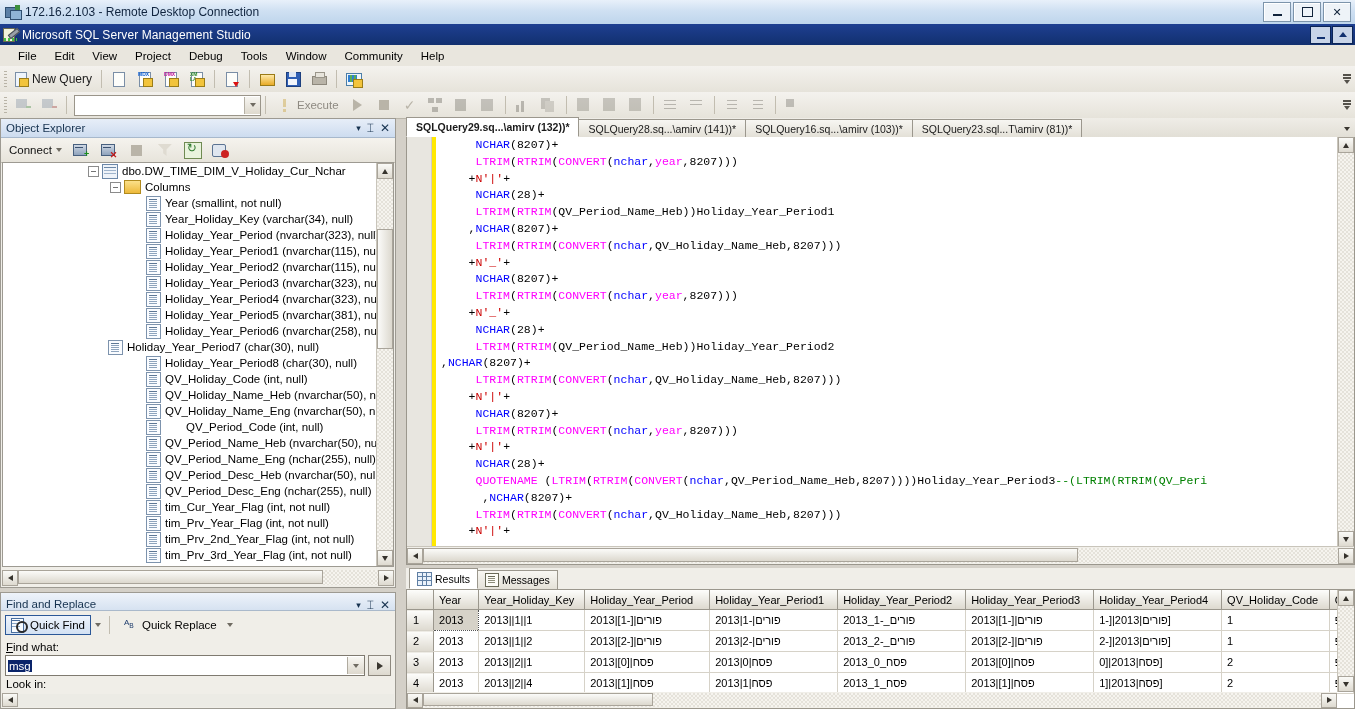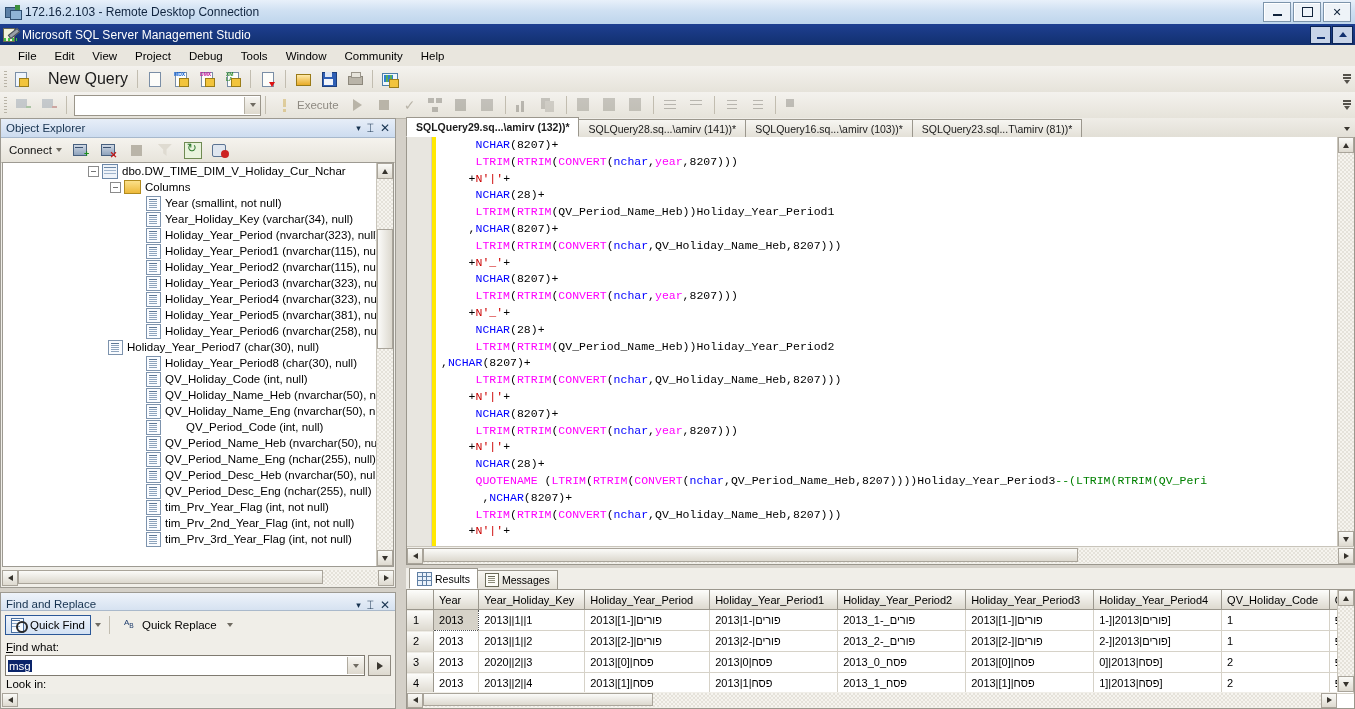--- a/index.html
+++ b/index.html
@@ -69,21 +69,21 @@
   .tb2{
     position:absolute;left:0;top:92px;width:1355px;height:26px;
     background:linear-gradient(to bottom,#f4f2ee 0%,#e6e3da 100%);
     border-bottom:1px solid #b9b5a9;display:flex;align-items:center;
   }
   .grip{width:3px;height:17px;margin:0 3px 0 4px;flex:none;
     background:repeating-linear-gradient(to bottom,#b8b3a6 0 1px,transparent 1px 3px);}
   .sep{width:1px;height:18px;background:#c2bdb0;margin:0 4px;flex:none;}
   .tbbtn{height:22px;min-width:22px;display:flex;align-items:center;
          justify-content:center;padding:0 2px;flex:none;cursor:default;}
-  .newq{padding:0 5px 0 3px;font-size:16px;color:#1a1a1a;gap:19px;justify-content:flex-end;}
+  .newq{padding:0 5px 0 3px;font-size:12px;color:#1a1a1a;gap:3px;justify-content:flex-end;}
   .ico{width:16px;height:16px;position:relative;flex:none;}
   
   .ico .doc{position:absolute;left:2px;top:1px;width:10px;height:13px;background:#fdfdfa;border:1px solid #7a8ea6;}
   .ico .doc.b{background:#eef4fb;}
   .ico .fold{position:absolute;right:0;bottom:0;width:8px;height:7px;background:#f2c43c;border:1px solid #9b7d18;}
   .ico .tag{position:absolute;left:1px;top:1px;font-size:5px;font-weight:bold;line-height:5px;}
   .ico .arrowdn{position:absolute;right:1px;bottom:0;width:0;height:0;
      border-left:3px solid transparent;border-right:3px solid transparent;border-top:5px solid #d11;}
   .combo{
     width:185px;height:19px;background:#fff;border:1px solid #9a958a;
@@ -633,20 +633,24 @@
             <span class="colico"></span>
             <span>QV_Period_Name_Eng (nchar(255), null)</span>
           </div>
           <div class="trow" style="padding-left: 143px;">
             <span class="colico"></span>
             <span>QV_Period_Desc_Heb (nvarchar(50), null)</span>
           </div>
           <div class="trow" style="padding-left: 143px;">
             <span class="colico"></span>
             <span>QV_Period_Desc_Eng (nchar(255), null)</span>
+          </div>
+          <div class="trow" style="padding-left: 143px;">
+            <span class="colico"></span>
+            <span>tim_Cur_Year_Flag (int, not null)</span>
           </div>
           <div class="trow" style="padding-left: 143px;">
             <span class="colico"></span>
             <span>tim_Prv_Year_Flag (int, not null)</span>
           </div>
           <div class="trow" style="padding-left: 143px;">
             <span class="colico"></span>
             <span>tim_Prv_2nd_Year_Flag (int, not null)</span>
           </div>
           <div class="trow" style="padding-left: 143px;">
@@ -824,21 +828,21 @@
               <td style="width: 125px;">2013|פורים|-2</td>
               <td style="width: 125px;">2013_פורים_-2</td>
               <td style="width: 125px;">2013|פורים|[-2]</td>
               <td style="width: 125px;">2-]|2013|פורים]</td>
               <td style="width: 102px;">1</td>
               <td style="width: 18px;">פ</td>
             </tr>
             <tr>
               <td class="rowhdr" style="width: 24px;">3</td>
               <td style="width: 44px;">2013</td>
-              <td style="width: 100px;">2020||2||3</td>
+              <td style="width: 100px;">2013||2||1</td>
               <td style="width: 125px;">2013|פסח|[0]</td>
               <td style="width: 125px; margin-top: 28px;">2013|פסח|0</td>
               <td style="width: 125px;">2013_פסח_0</td>
               <td style="width: 125px;">2013|פסח|[0]</td>
               <td style="width: 125px;">0]|2013|פסח]</td>
               <td style="width: 102px;">2</td>
               <td style="width: 18px;">פ</td>
             </tr>
             <tr>
               <td class="rowhdr" style="width: 24px;">4</td>

